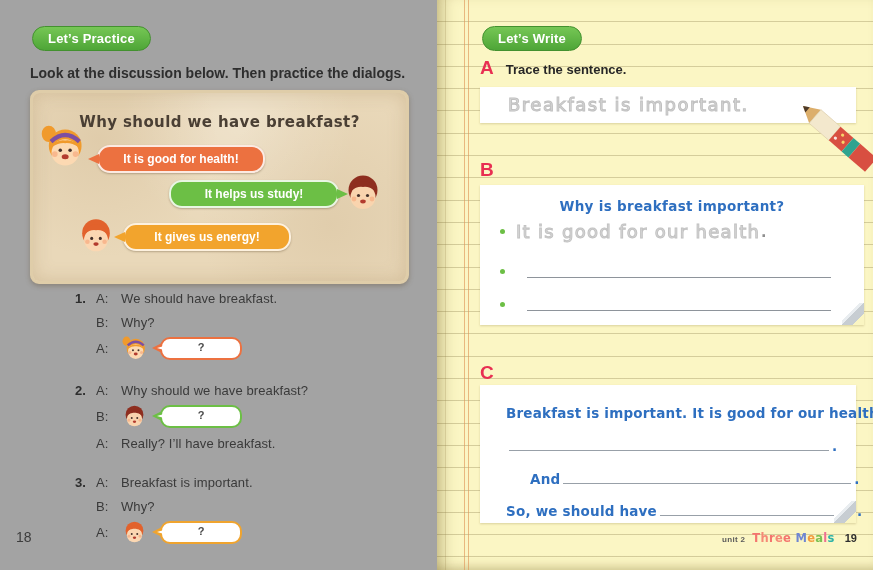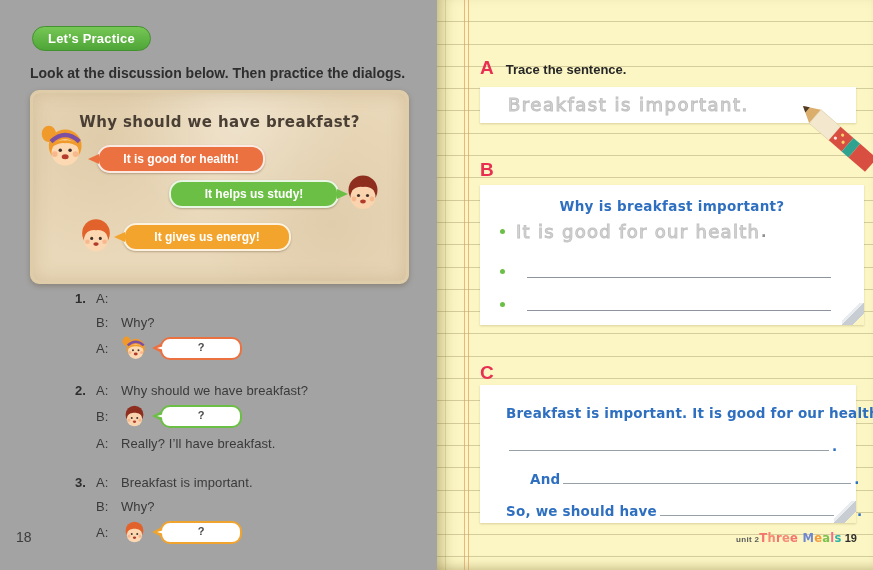--- a/index.html
+++ b/index.html
@@ -98,21 +98,21 @@
         background:linear-gradient(315deg,#faf5c2 0 26%,#c7cdd2 27% 50%,#e9edf0 51% 60%,#ffffff 61%);}
 
   .c-box{left:43px;top:385px;width:376px;height:138px;}
   .c-inner{position:absolute;left:26px;top:0;width:330px;font-family:"DejaVu Sans",sans-serif;
            font-size:13.5px;color:#2e6fc0;font-weight:bold;letter-spacing:.2px;}
   .c-line{position:absolute;left:0;white-space:nowrap;display:flex;align-items:baseline;}
   .cl1{top:20px;} .cl2{top:52px;} .cl3{top:85px;margin-left:24px;} .cl4{top:117px;}
   .c-blank{display:inline-block;height:13px;border-bottom:1.2px solid #98a0a8;margin:0 3px;}
   .cb1{width:320px;} .cb2{width:288px;} .cb3{width:194px;}
 
-  .footer{position:absolute;right:16px;top:531px;display:flex;align-items:baseline;}
+  .footer{position:absolute;right:16px;top:531px;display:flex;align-items:baseline;gap:7px;}
   .unit-label{font-size:8px;font-weight:bold;color:#5a5a5a;letter-spacing:.3px;}
   .book-title{font-size:11.5px;font-weight:bold;letter-spacing:.3px;font-family:"DejaVu Sans",sans-serif;}
   .pageno-right{font-size:11px;color:#2e2e2e;font-weight:bold;margin-left:3px;}
   .svg-defs{position:absolute;width:0;height:0;overflow:hidden;}
 </style>
 </head>
 <body>
 
 <svg class="svg-defs" aria-hidden="true">
   <symbol id="sym-girl" viewBox="0 0 44 44">
@@ -170,20 +170,21 @@
         </svg>
       <div class="pbubble pb3">It gives us energy!</div>
     </div>
 
     <div class="dialogs">
 
       <div class="dialog">
         <div class="drow">
           <span class="dnum">1.</span>
           <span class="dlabel">A:</span>
+          <span class="dtext">We should have breakfast.</span>
         </div>
         <div class="drow">
           <span class="dnum"></span>
           <span class="dlabel">B:</span>
           <span class="dtext">Why?</span>
         </div>
         <div class="drow drow-face">
           <span class="dnum"></span>
           <span class="dlabel">A:</span>
           <svg class="dface">
@@ -237,20 +238,21 @@
 
     </div>
     <div class="pageno-left">18</div>
   </div>
 
   <div class="page-right">
     <div class="spine-line"></div>
     <div class="margin-line ml1"></div>
     <div class="margin-line ml2"></div>
 
+    <div class="badge badge-write">Let’s Write</div>
 
     <div class="sec-head sh-a">
       <span class="sec-letter">A</span>
       <span class="sec-title">Trace the sentence.</span>
     </div>
     <div class="white-box trace-box">
       <span class="trace-text">Breakfast is important.</span>
     </div>
 
     <svg class="pencil" width="92" height="84" viewBox="0 0 92 84">

